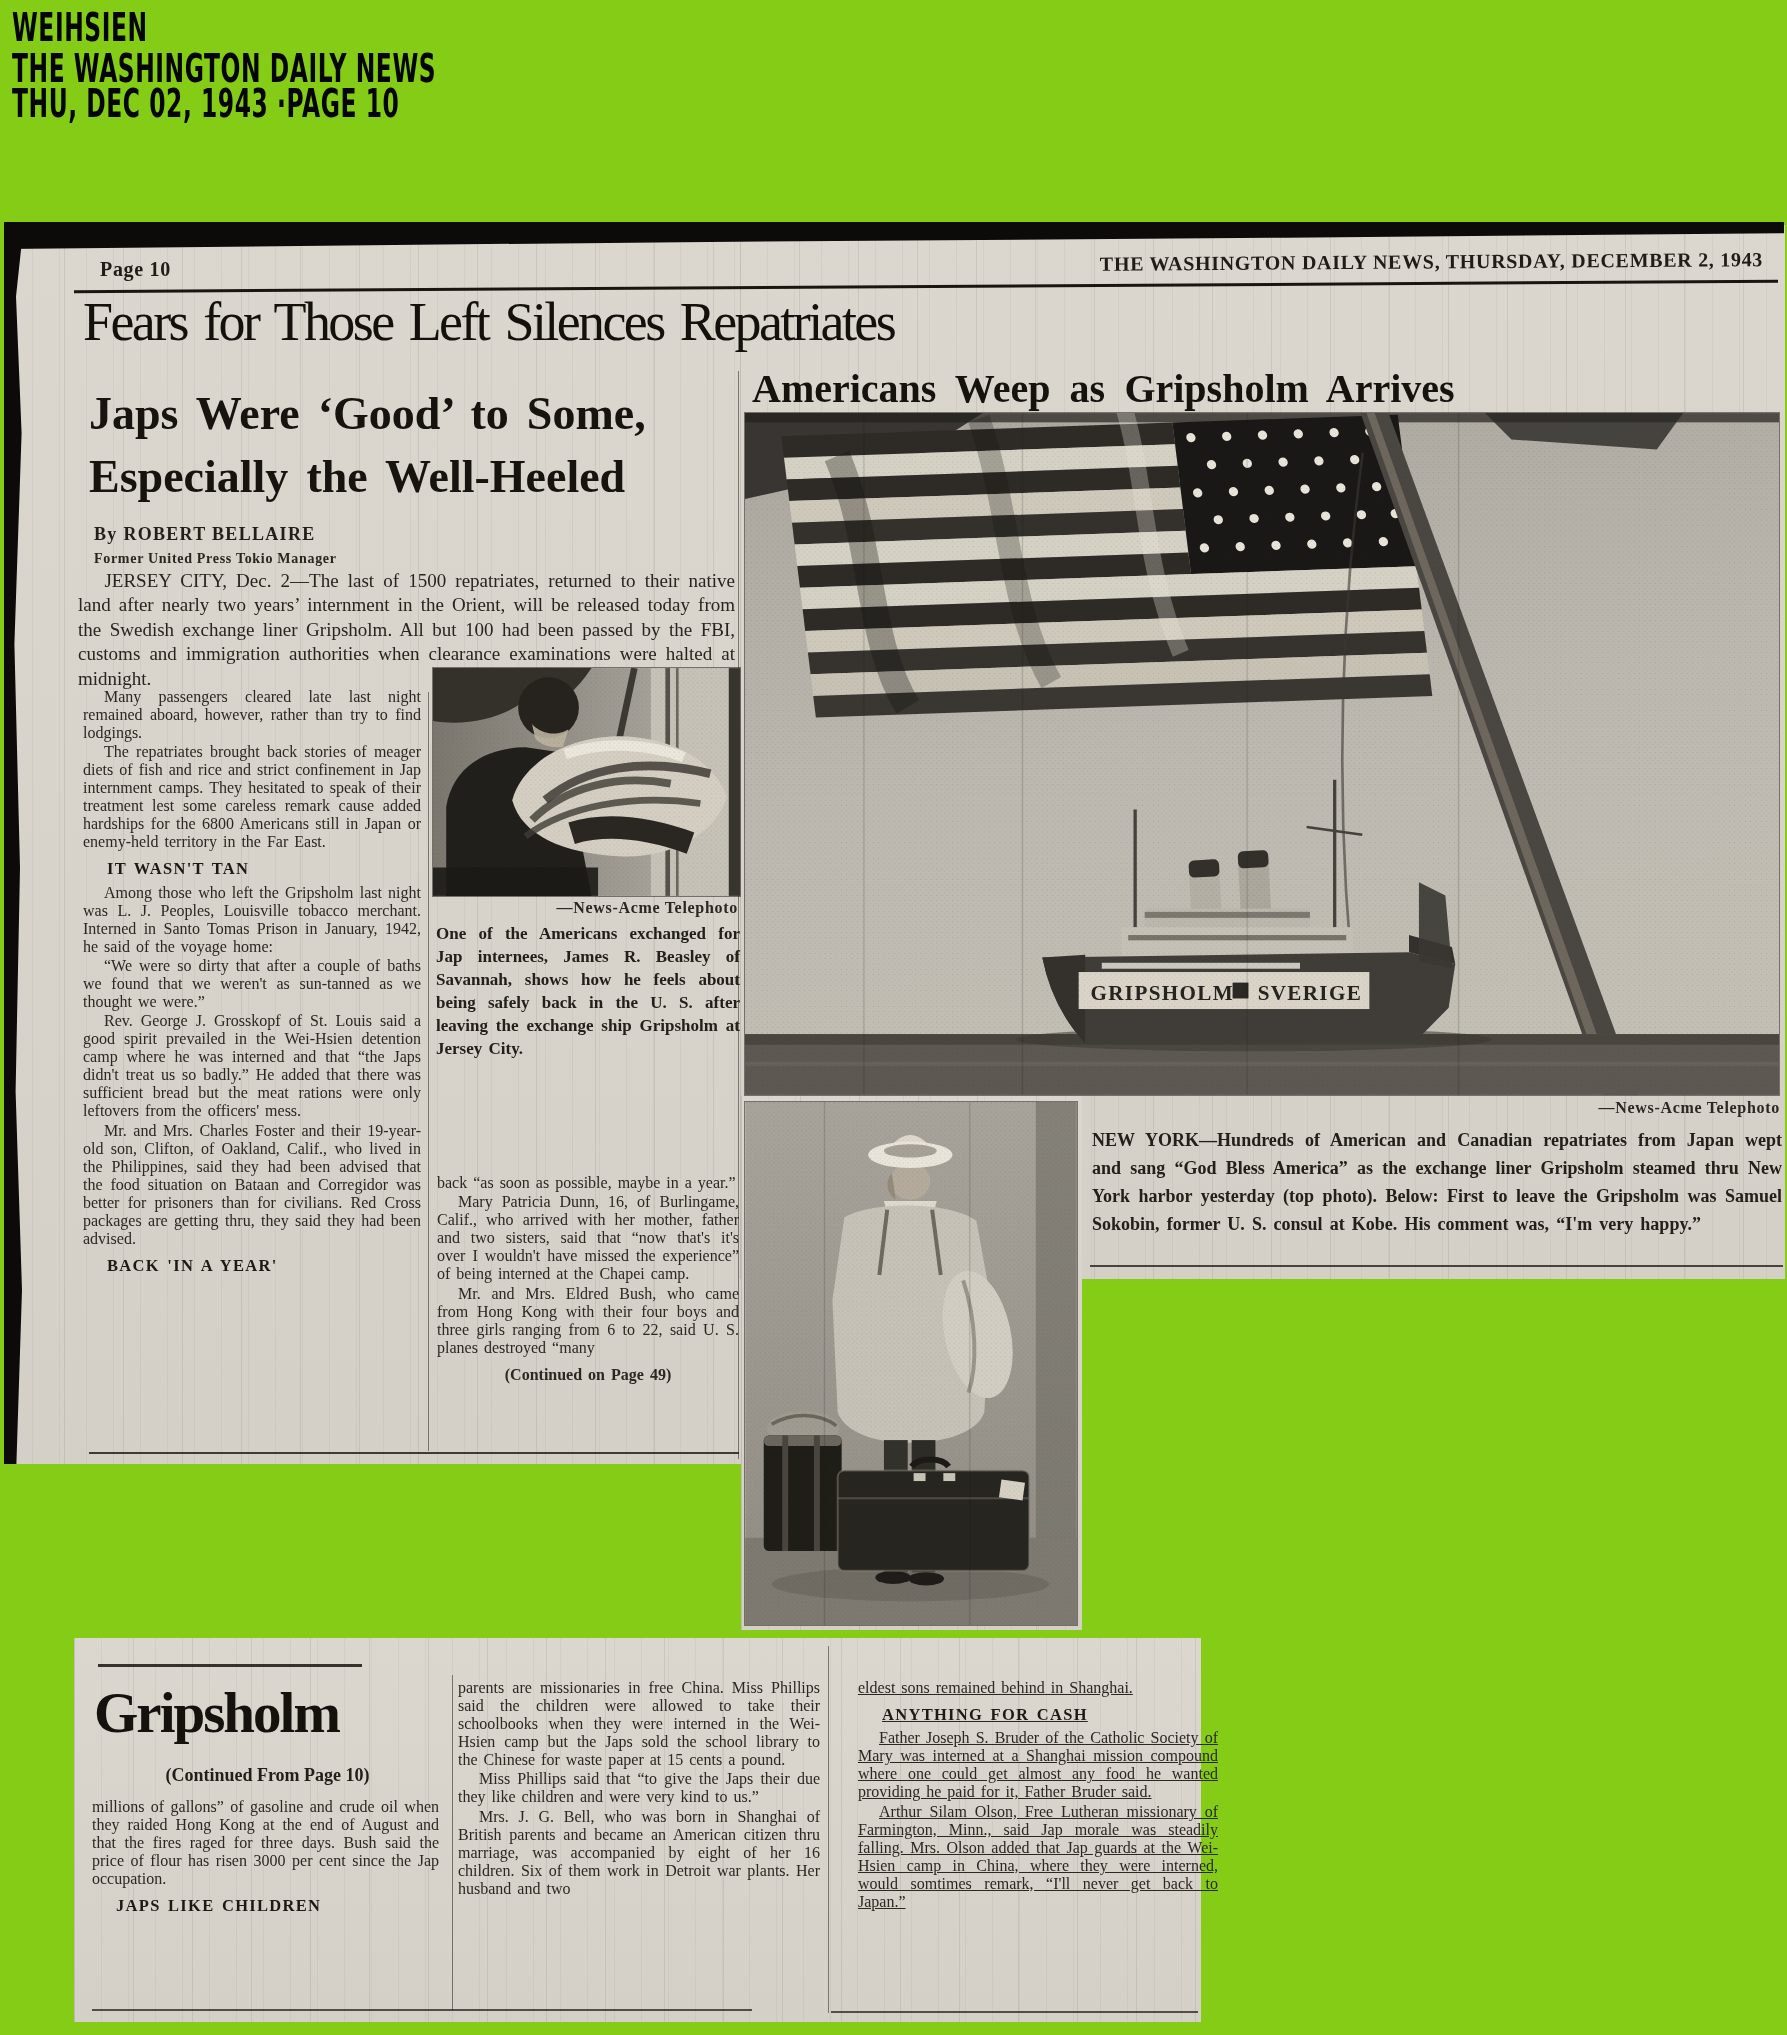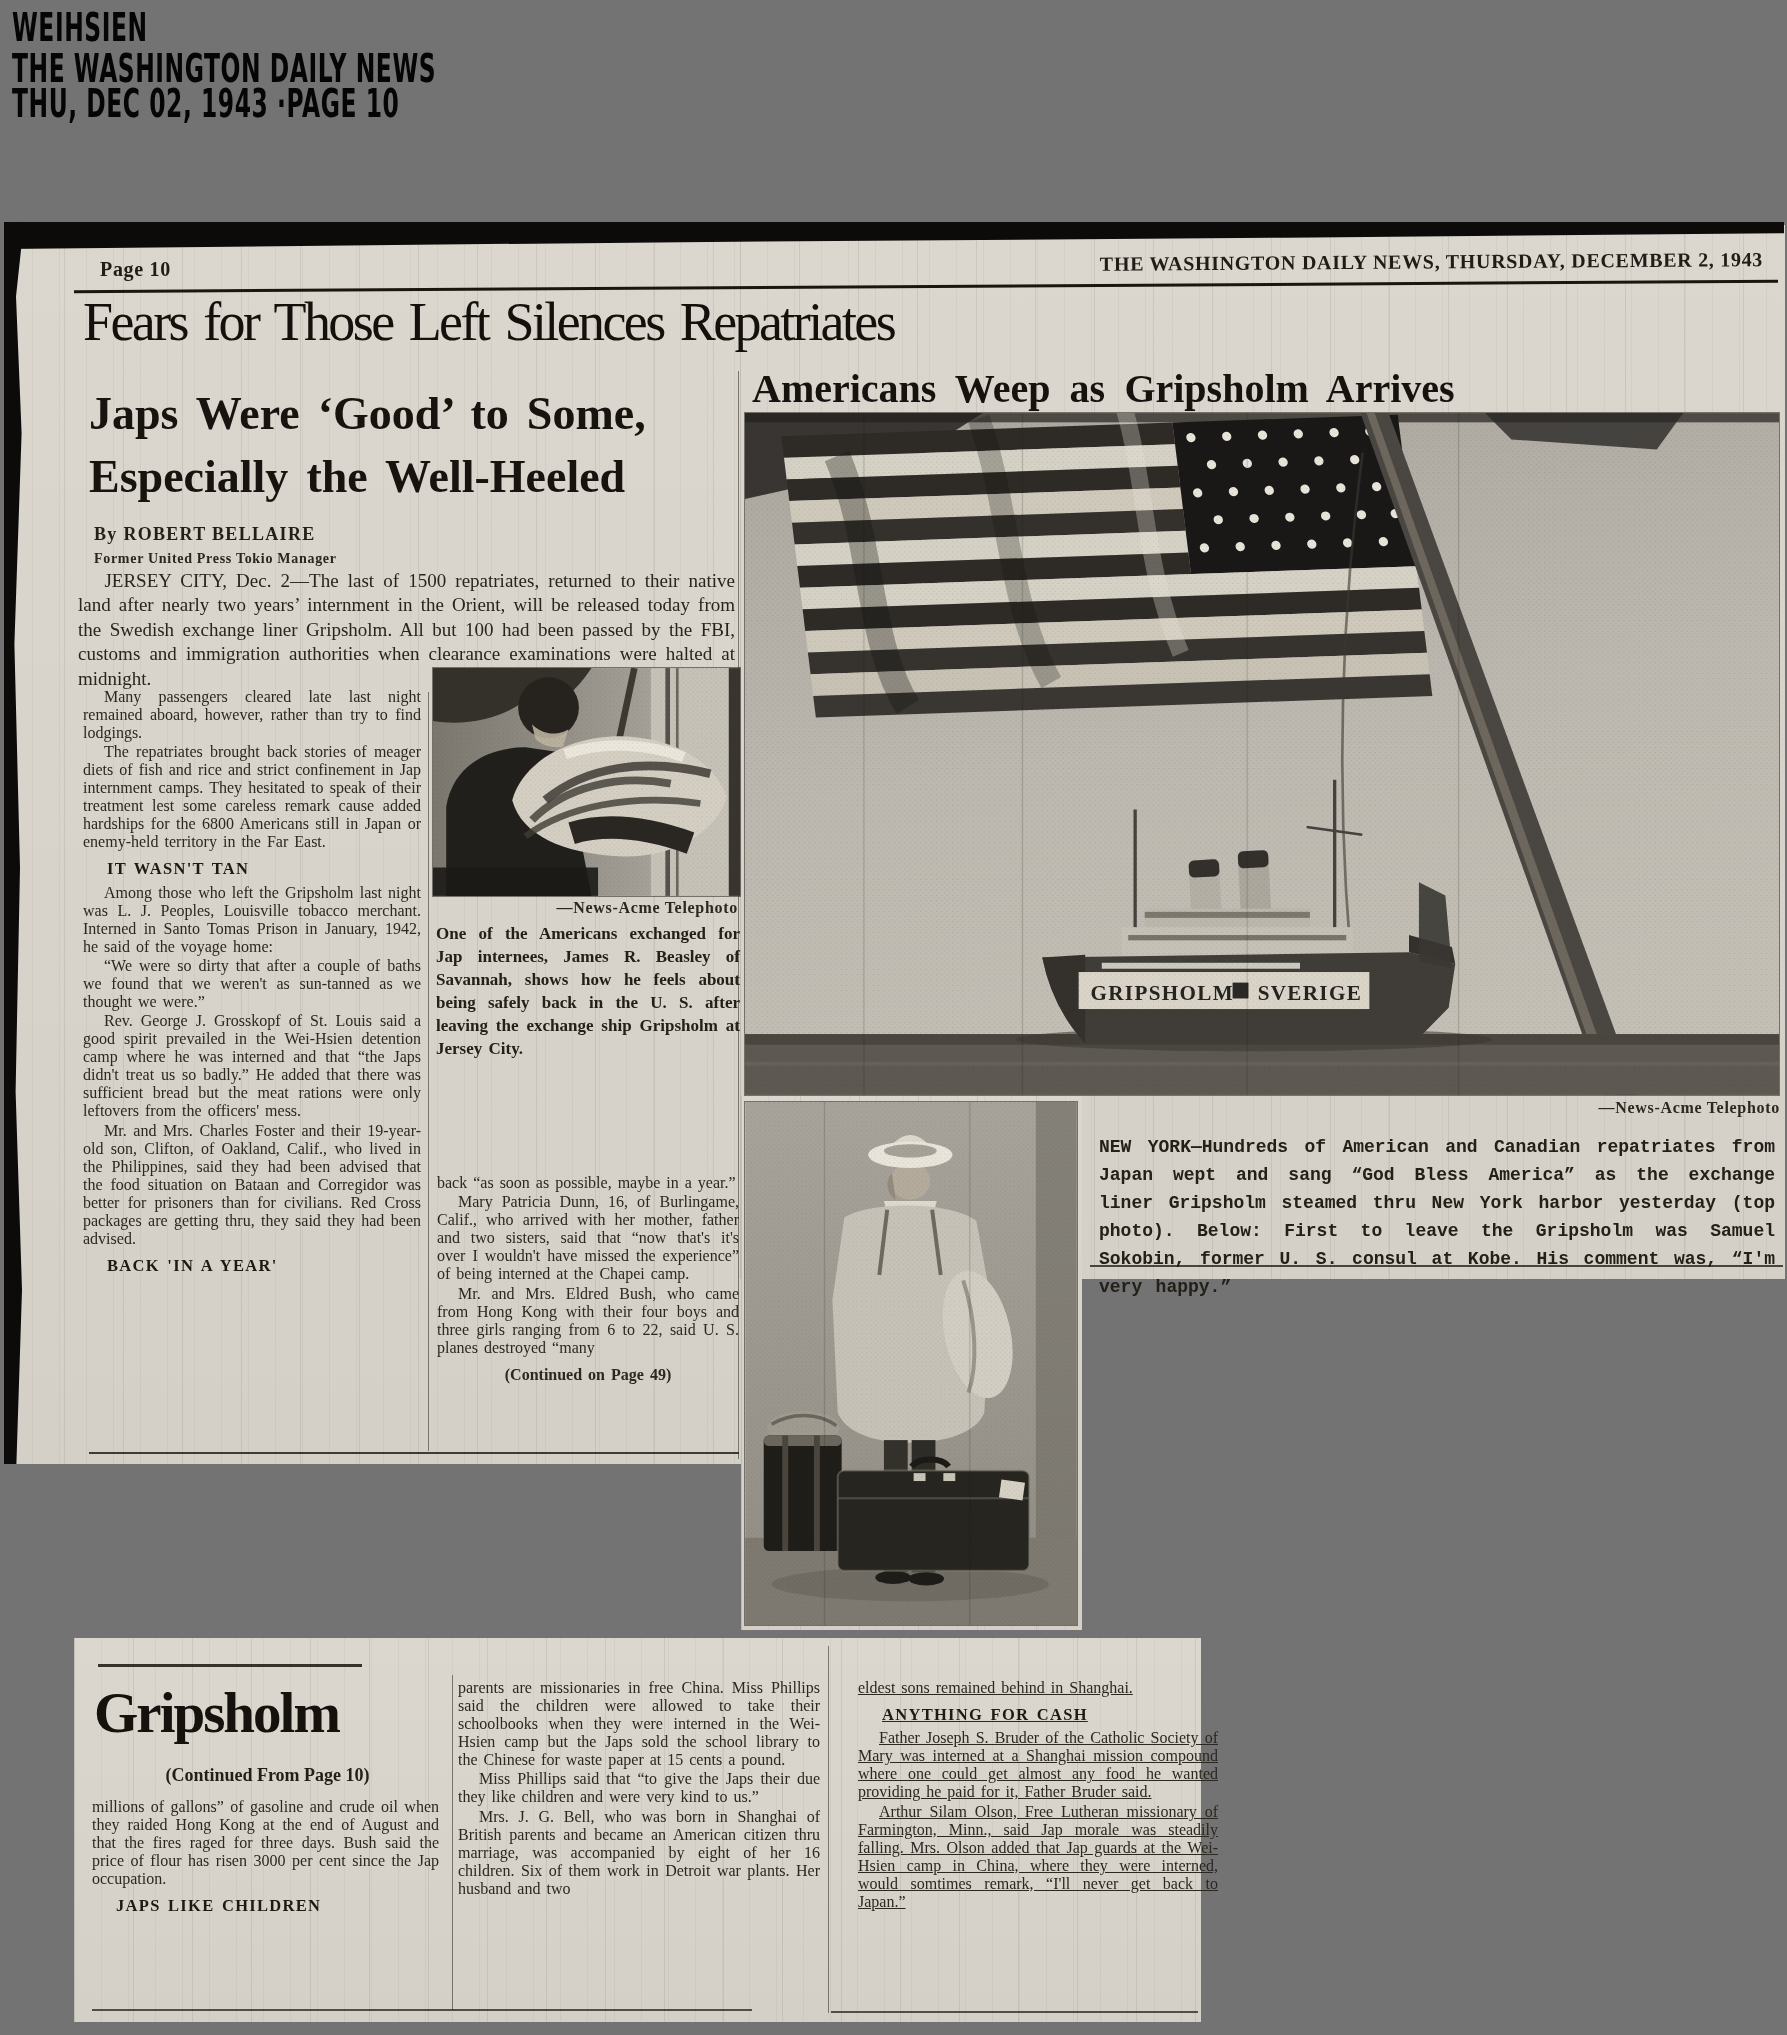--- a/index.html
+++ b/index.html
@@ -1,16 +1,16 @@
 <!DOCTYPE html>
 <html style="font-size:10.6px"><head>
 <meta charset="utf-8">
 <style>
   html,body{margin:0;padding:0;background:#ffffff;}
-  .page{position:relative;width:1788px;height:2035px;background:#737373;overflow:hidden;
+  .page{position:relative;width:1788px;height:2035px;background:#84cc16;overflow:hidden;
         font-family:"Liberation Serif",serif;color:#26221d;}
   
   .annot{position:absolute;left:12px;font-family:"DejaVu Sans",sans-serif;font-weight:700;
          font-size:30px;color:#050505;letter-spacing:0.7px;transform:scale(0.78,1.3);
          transform-origin:left top;white-space:nowrap;}
   
   .paper{position:absolute;background-color:#d8d4cc;
      background-image:
        repeating-linear-gradient(90deg, rgba(60,54,46,0.10) 0 1.3px, rgba(0,0,0,0) 1.3px 59px),
        repeating-linear-gradient(90deg, rgba(60,54,46,0.05) 0 0.7px, rgba(0,0,0,0) 0.7px 27px),
@@ -35,21 +35,21 @@
   .subhead{font-weight:700;font-size:16.5px;letter-spacing:1.3px;margin:9.2px 0 5.3px 24px;color:#1d1914;}
   .credit{position:absolute;font-weight:700;font-size:16px;text-align:right;color:#2b2721;
           letter-spacing:0.7px;}
   .caption{position:absolute;font-weight:700;font-size:17px;line-height:23px;text-align:justify;
            color:#23201a;word-spacing:2px;}
   .caption p{margin:0;}
   .weep{position:absolute;font-weight:700;font-size:40px;color:#16120d;word-spacing:9.2px;
         white-space:nowrap;}
   .cap2{position:absolute;font-weight:700;font-size:18px;line-height:28px;text-align:justify;
         color:#23201a;word-spacing:2.6px;}
-  .cap2 p{margin:8px;font-family:Liberation Mono, monospace;}
+  .cap2 p{margin:1px;}
   .cont-line{text-align:center;font-weight:700;text-indent:0 !important;margin-top:9.2px !important;}
   .grip-head{position:absolute;font-weight:700;font-size:57px;letter-spacing:-2px;color:#15110c;}
   .cont-from{position:absolute;font-weight:700;font-size:18px;text-align:center;color:#221e18;}
   .photo{position:absolute;outline:1.3px solid rgba(35,31,26,0.55);}
   svg text{font-family:"Liberation Serif",serif;}
 </style>
 </head>
 <body>
 
 <div class="page">

